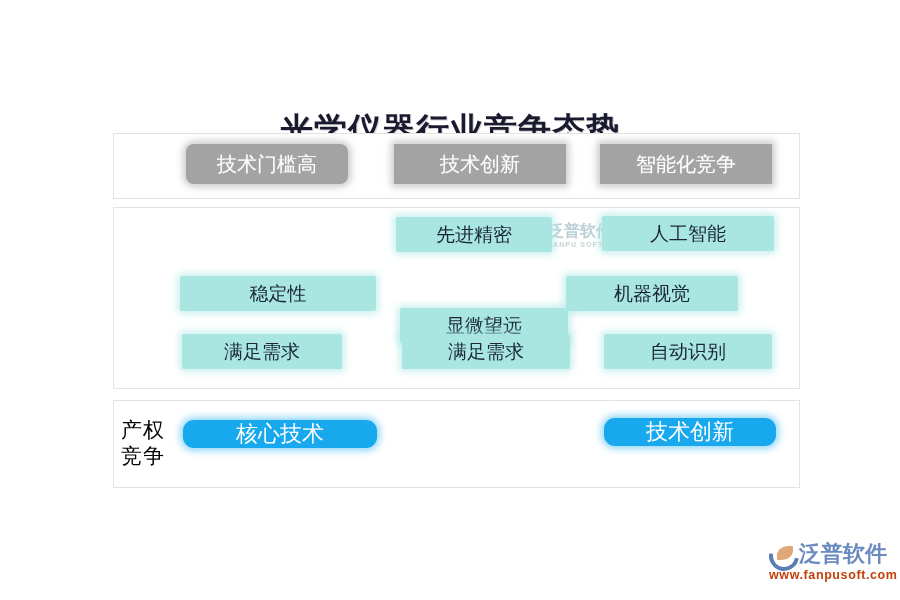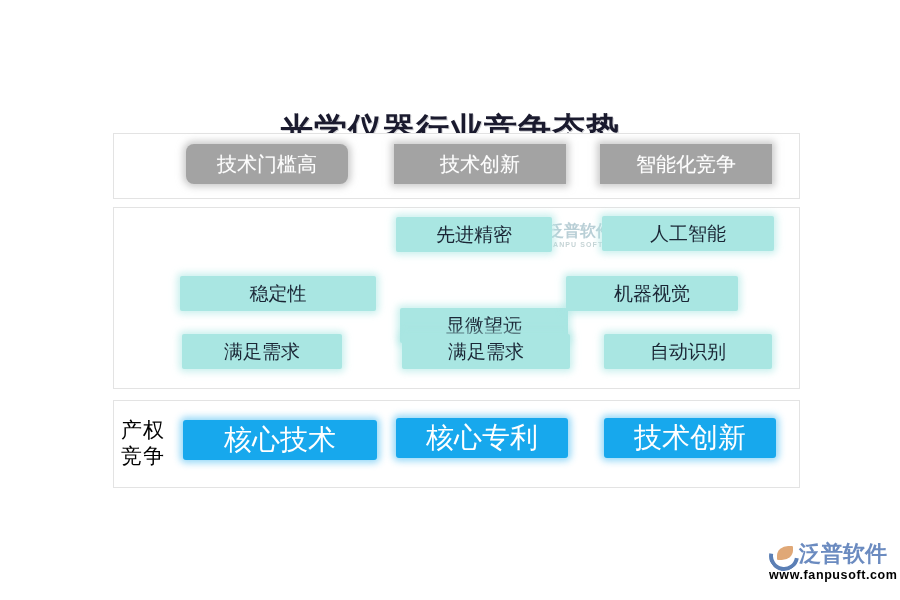--- a/index.html
+++ b/index.html
@@ -137,23 +137,23 @@
     color: #1b2736;
     font-size: 19px;
     height: 35px;
     border-radius: 2px;
     box-shadow: 0 0 7px 3px rgba(169,230,226,0.6);
   }
 
   .chip-blue {
     background: #17a8ed;
     color: #ffffff;
-    font-size: 28px;
-    height: 40px;
-    border-radius: 3px;
+    font-size: 22px;
+    height: 28px;
+    border-radius: 11px;
     box-shadow: 0 0 7px 3px rgba(23,168,237,0.45);
   }
 
   
   #chip-threshold-0 { left: 186px; top: 144px; width: 162px; border-radius: 8px; }
   #chip-threshold-1 { left: 394px; top: 144px; width: 172px; }
   #chip-threshold-2 { left: 600px; top: 144px; width: 172px; }
 
   
   #chip-inno-0-0 { left: 180px; top: 218px; width: 196px; }
@@ -229,21 +229,21 @@
     font-weight: bold;
     color: #6b8bc0;
     letter-spacing: 0px;
     white-space: nowrap;
     line-height: 26px;
   }
   #brand-logo .brand-url {
     font-family: "Liberation Sans", "DejaVu Sans", sans-serif;
     font-size: 12.5px;
     font-weight: bold;
-    color: #000000;
+    color: #c2410c;
     letter-spacing: 0.6px;
     white-space: nowrap;
     margin-top: 1px;
     text-align: right;
     width: 125px;
   }
 </style>
 </head>
 <body>
 
@@ -279,21 +279,20 @@
   <div class="chip chip-teal" id="chip-inno-2-0">满足需求</div>
   <div class="chip chip-teal" id="chip-inno-2-1">满足需求</div>
   <div class="chip chip-teal" id="chip-inno-2-2">自动识别</div>
 
   <div class="panel" id="panel-ip"></div>
   <div id="ip-label">
     <div>产权</div>
     <div>竞争</div>
   </div>
   <div class="chip chip-blue" id="chip-ip-0">核心技术</div>
-  <div class="chip chip-blue" id="chip-ip-1">核心专利</div>
   <div class="chip chip-blue" id="chip-ip-2">技术创新</div>
 
   <div id="brand-logo">
     <div class="brand-row">
       <span class="brand-mark">
         <span class="arc"></span>
         <span class="swoosh"></span>
       </span>
       <span class="brand-cn">泛普软件</span>
     </div>

